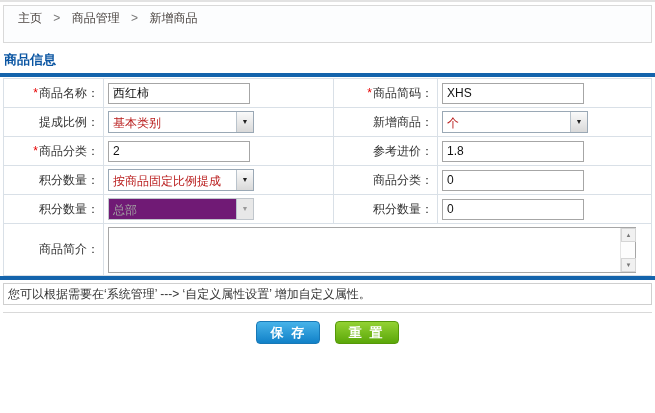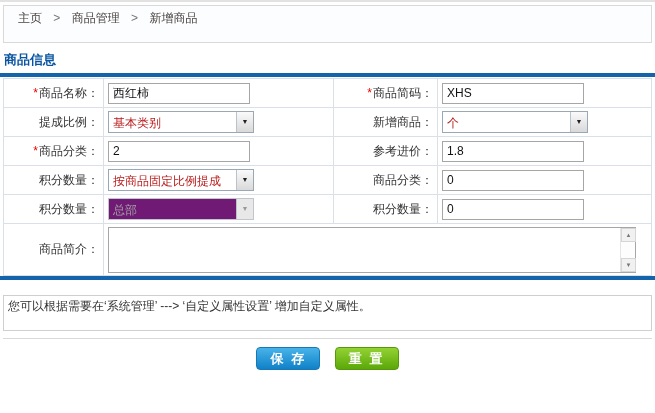--- a/index.html
+++ b/index.html
@@ -123,23 +123,23 @@
     border: 1px solid #d5d5d5;
     font-size: 6px; line-height: 12px;
     text-align: center; color: #777;
     cursor: pointer;
   }
   .ta-scroll .up { top: 0; }
   .ta-scroll .down { bottom: 0; }
 
   
   .note-box {
-    margin-top: 15px;
+    margin-top: 3px;
     border: 1px solid #cfcfcf;
-    height: 36px; line-height: 21px;
+    height: 22px; line-height: 21px;
     padding-left: 4px;
     color: #333;
   }
 
   .divider { border-top: 1px solid #d9d9d9; margin-top: 7px; }
 
   
   .btn-row { text-align: center; margin-top: 8px; }
   .btn {
     display: inline-block;

